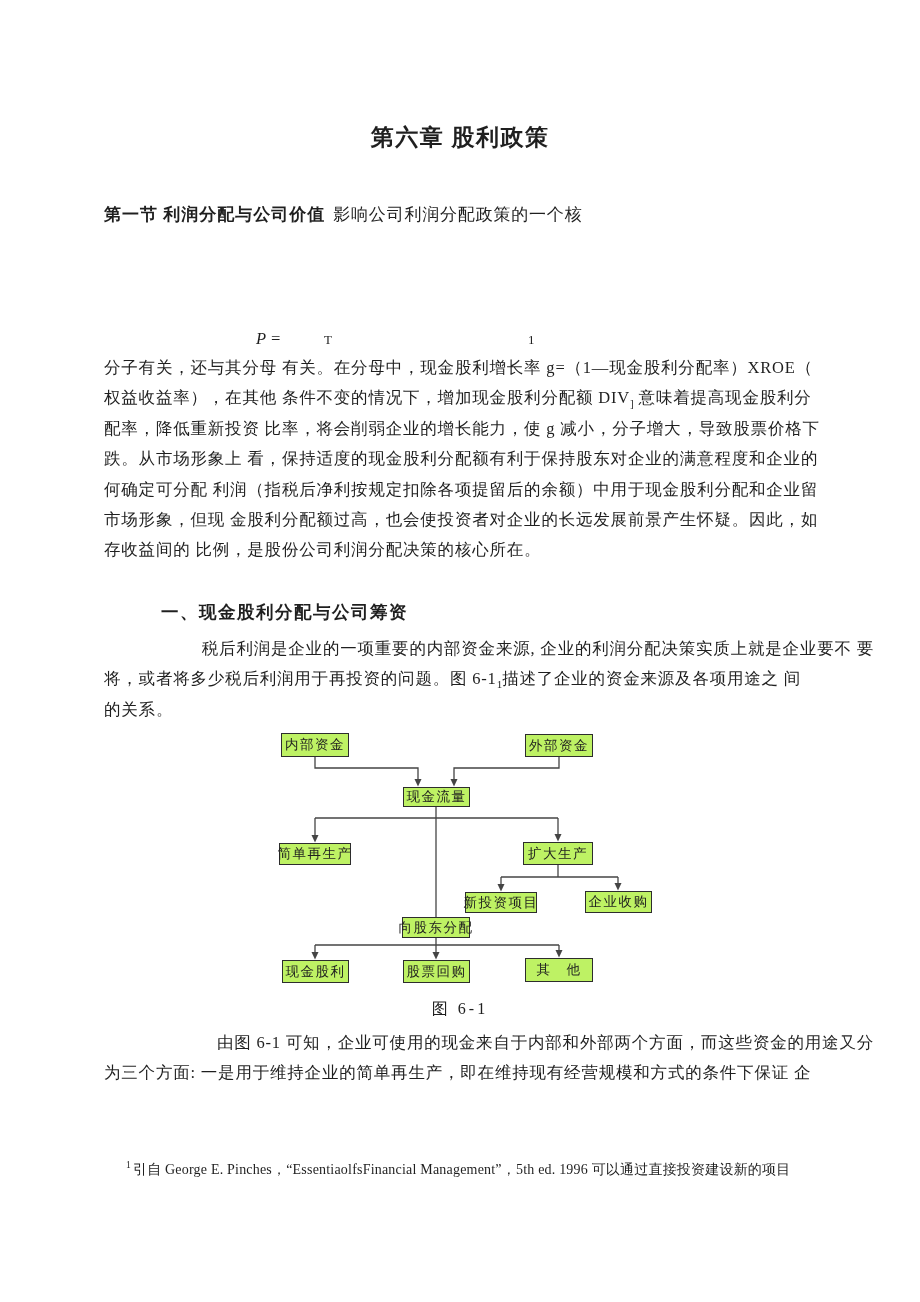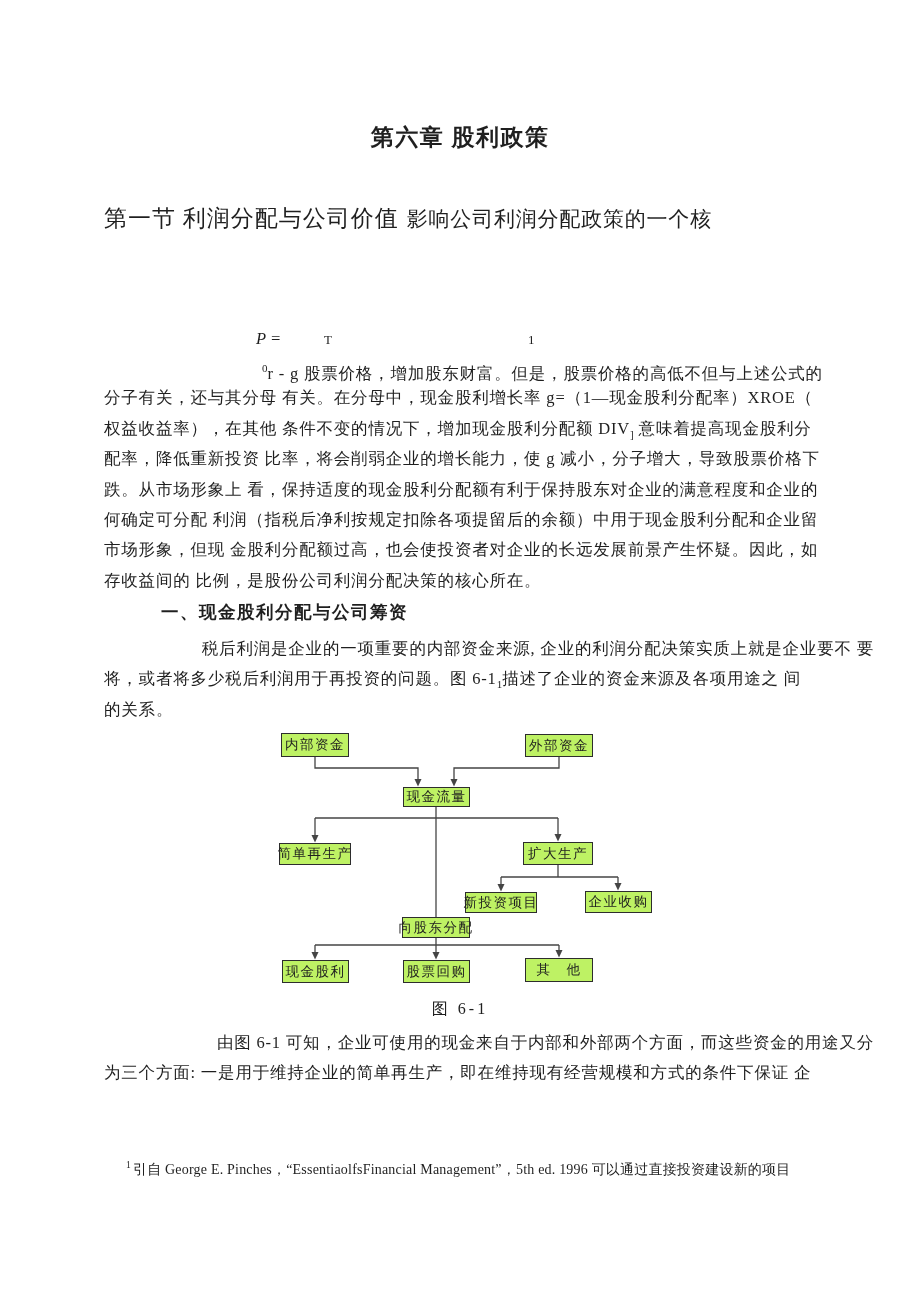--- a/index.html
+++ b/index.html
@@ -7,22 +7,22 @@
     position:relative; width:920px; height:1302px; margin:0 auto;
     background:#ffffff; overflow:hidden;
     font-family:"Liberation Serif","DejaVu Serif",serif;
     color:#1f1f1f;
   }
   .doc-title {
     position:absolute; top:122px; left:0; width:920px; margin:0;
     text-align:center; font-size:23px; font-weight:bold; letter-spacing:1.5px;
   }
   .sec-line { position:absolute; top:203px; left:104px; width:760px; white-space:nowrap; }
-  .sec-heading { font-size:23px; font-weight:normal; letter-spacing:1px; }
-  .sec-tail { font-size:21px; letter-spacing:0.8px; margin-left:8px; }
+  .sec-heading { font-size:17px; font-weight:bold; letter-spacing:1px; }
+  .sec-tail { font-size:17px; letter-spacing:0.8px; margin-left:8px; }
 
   .block { position:absolute; left:104px; width:770px; }
   .bline { height:30.4px; line-height:30.4px; font-size:16.5px; letter-spacing:0.8px; white-space:nowrap; }
   .bline sub { font-size:11px; letter-spacing:0; }
   .bline sup { font-size:11px; letter-spacing:0; }
   .ind-a { padding-left:158px; }
   .ind-b { padding-left:57px;text-align:right; }
 
   .p1 { top:238px; }
   .p2 { top:353px; }
@@ -60,21 +60,20 @@
   </div>
 
 
   <div class="formula">
     <span class="f-lhs">P =</span>
     <span class="f-mid">T</span>
     <span class="f-rhs">1</span>
   </div>
 
   <div class="block p2">
-    <div class="bline ind-a"><sup>0</sup><span>r - g 股票价格，增加股东财富。但是，股票价格的高低不但与上述公式的</span></div>
     <div class="bline">分子有关，还与其分母 有关。在分母中，现金股利增长率 g=（1—现金股利分配率）XROE（</div>
     <div class="bline"><span>权益收益率），在其他 条件不变的情况下，增加现金股利分配额 DIV</span><sub>]</sub><span> 意味着提高现金股利分</span></div>
     <div class="bline">配率，降低重新投资 比率，将会削弱企业的增长能力，使 g 减小，分子增大，导致股票价格下</div>
     <div class="bline">跌。从市场形象上 看，保持适度的现金股利分配额有利于保持股东对企业的满意程度和企业的</div>
     <div class="bline">何确定可分配 利润（指税后净利按规定扣除各项提留后的余额）中用于现金股利分配和企业留</div>
     <div class="bline">市场形象，但现 金股利分配额过高，也会使投资者对企业的长远发展前景产生怀疑。因此，如</div>
     <div class="bline">存收益间的 比例，是股份公司利润分配决策的核心所在。</div>
   </div>
 
   <h2 class="h2">一、现金股利分配与公司筹资</h2>

